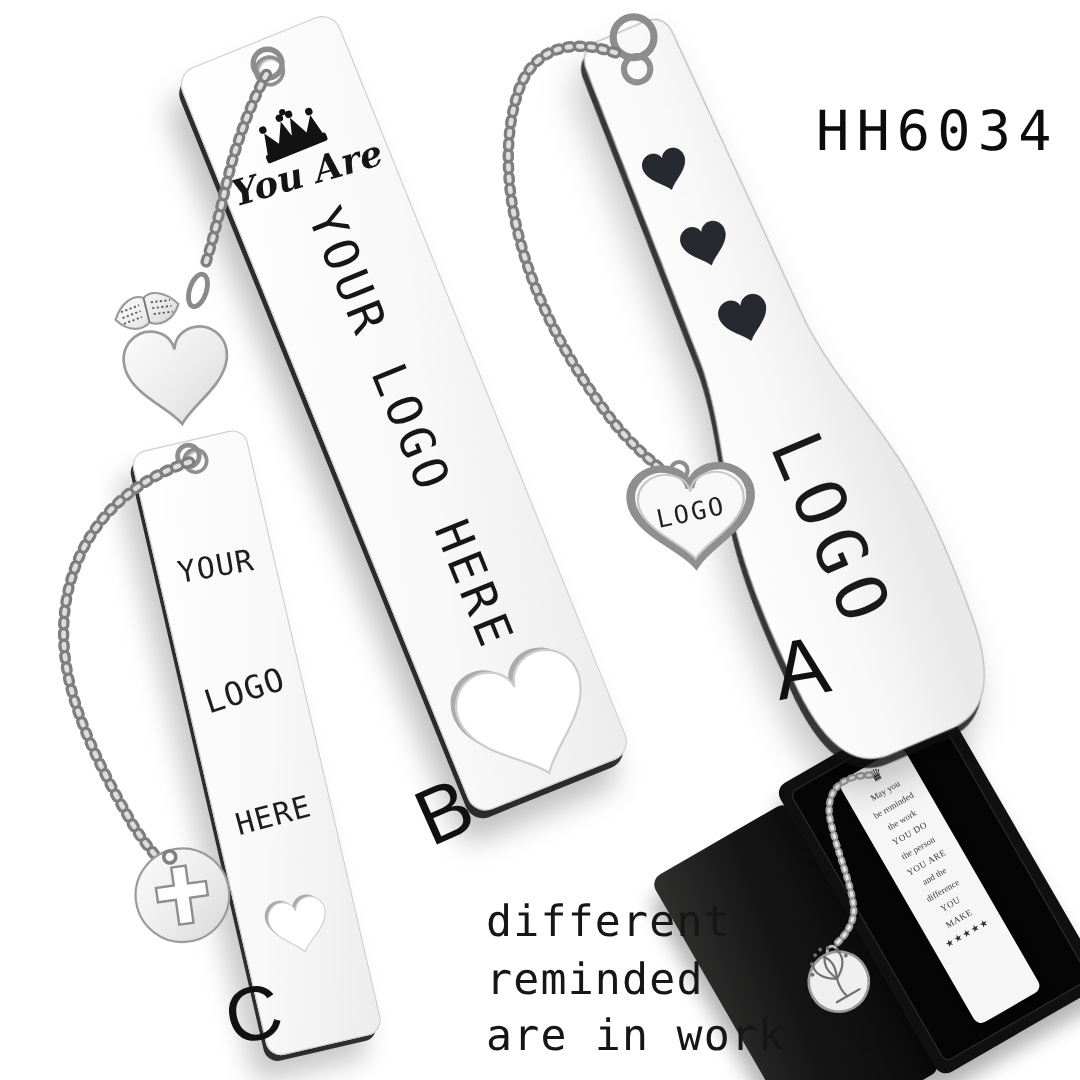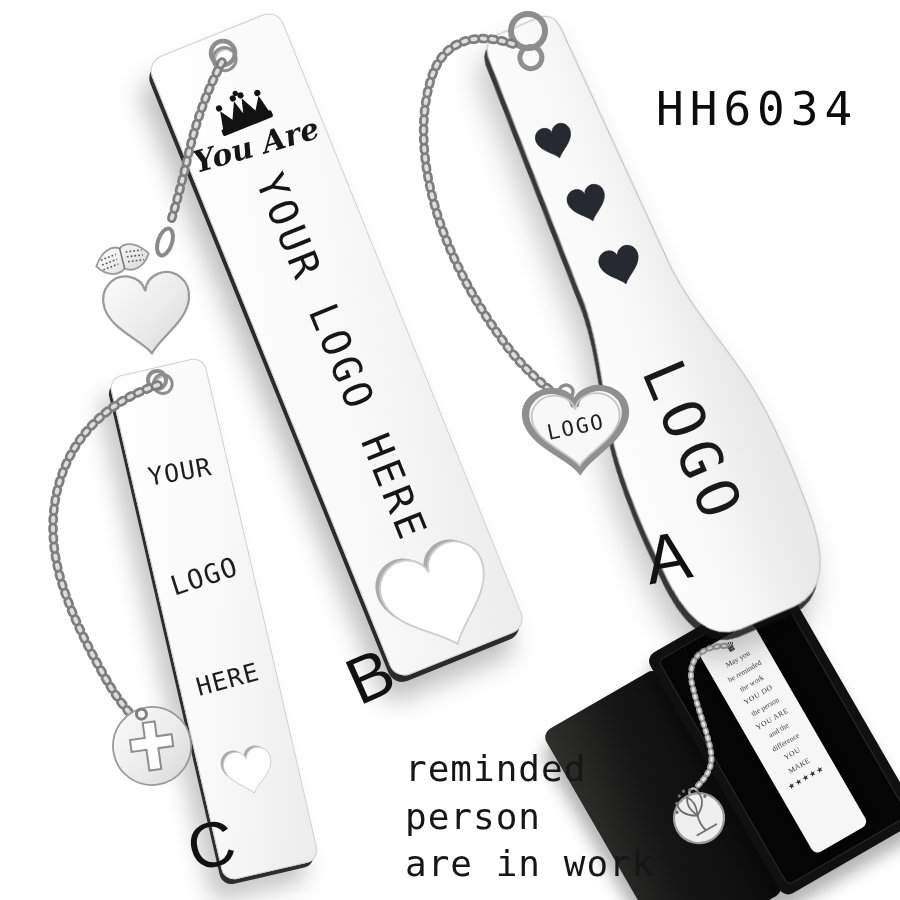--- a/index.html
+++ b/index.html
@@ -39,21 +39,21 @@
 
   
   #bookmark-a{position:absolute;left:440px;top:18px;width:180px;height:655px;z-index:2;
       transform:rotate(-23deg);transform-origin:90px 40px;}
   #bookmark-a svg{overflow:visible;}
   .paddle{fill:url(#padgrad);stroke:#b9b9b9;stroke-width:1;
       filter:drop-shadow(-5px 6px 0 rgba(16,16,16,.8)) drop-shadow(-14px 16px 14px rgba(0,0,0,.22));}
   .logo-a{font-family:"DejaVu Sans Mono",monospace;font-size:58px;letter-spacing:8px;fill:#191919;}
 
   
-  .code{position:absolute;left:656px;top:82px;font-size:46px;letter-spacing:6px;color:#0c0c0c;z-index:7;}
+  .code{position:absolute;left:680px;top:82px;font-size:46px;letter-spacing:6px;color:#0c0c0c;z-index:7;}
   .biglabel{position:absolute;font-family:"Liberation Sans",sans-serif;font-weight:400;color:#111;z-index:7;}
   #label-a{left:645px;top:518px;font-size:68px;transform:rotate(-10deg);}
   #label-b{left:348px;top:638px;font-size:66px;transform:rotate(-24deg);}
   #label-c{left:188px;top:808px;font-size:64px;transform:rotate(-14deg);}
   .note{position:absolute;left:405px;top:745px;font-size:36px;line-height:1.32;letter-spacing:1px;
         color:#161616;z-index:7;}
 
   
   #chains{position:absolute;left:0;top:0;z-index:6;pointer-events:none;}
   .chain-under{fill:none;stroke:#7e7e7e;stroke-width:9.5;stroke-dasharray:3 6.5;stroke-linecap:round;}
@@ -194,22 +194,22 @@
       <path transform="scale(1.28,1.12) rotate(-4)" fill="none" stroke="#c6c6c6" stroke-width="1.5" d="M0,30 C-8,18 -30,8 -34,-10 C-37,-26 -24,-36 -12,-33 C-5,-31 -1,-26 0,-20 C1,-26 5,-31 12,-33 C24,-36 37,-26 34,-10 C30,8 8,18 0,30 Z"></path>
       <text class="charm-text" transform="rotate(-12)" x="0" y="2" text-anchor="middle">LOGO</text>
     </g>
   </svg>
 
   <div class="code">HH6034</div>
   <div class="biglabel" id="label-a">A</div>
   <div class="biglabel" id="label-b">B</div>
   <div class="biglabel" id="label-c">C</div>
   <div class="note">
+    <div>different</div>
     <div>reminded</div>
-    <div>person</div>
     <div>are in work</div>
   </div>
 
   <div id="giftbox">
     <div class="lid"></div>
     <div class="boxbase">
       <div class="boxrim"></div>
       <div class="boxed-bookmark">
         <div class="bb-crown">♛</div>
         <div class="bb-line">May you</div>

